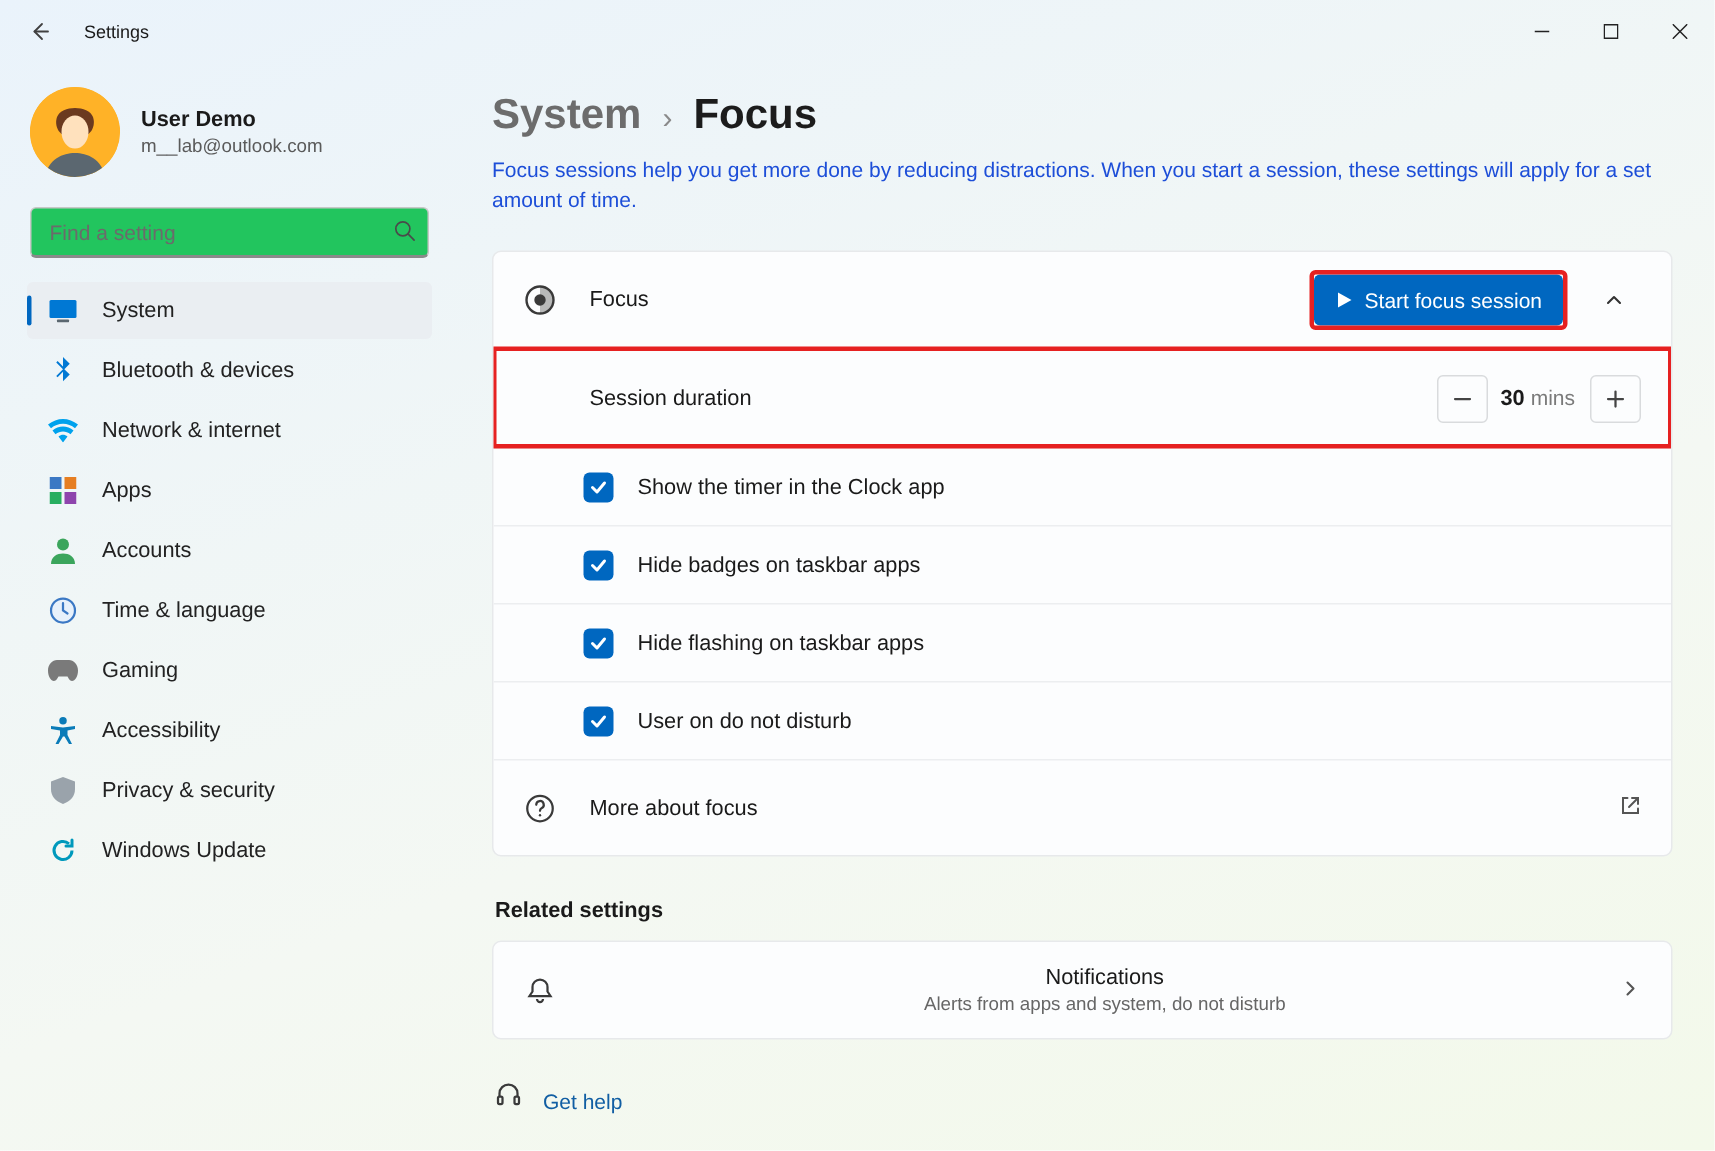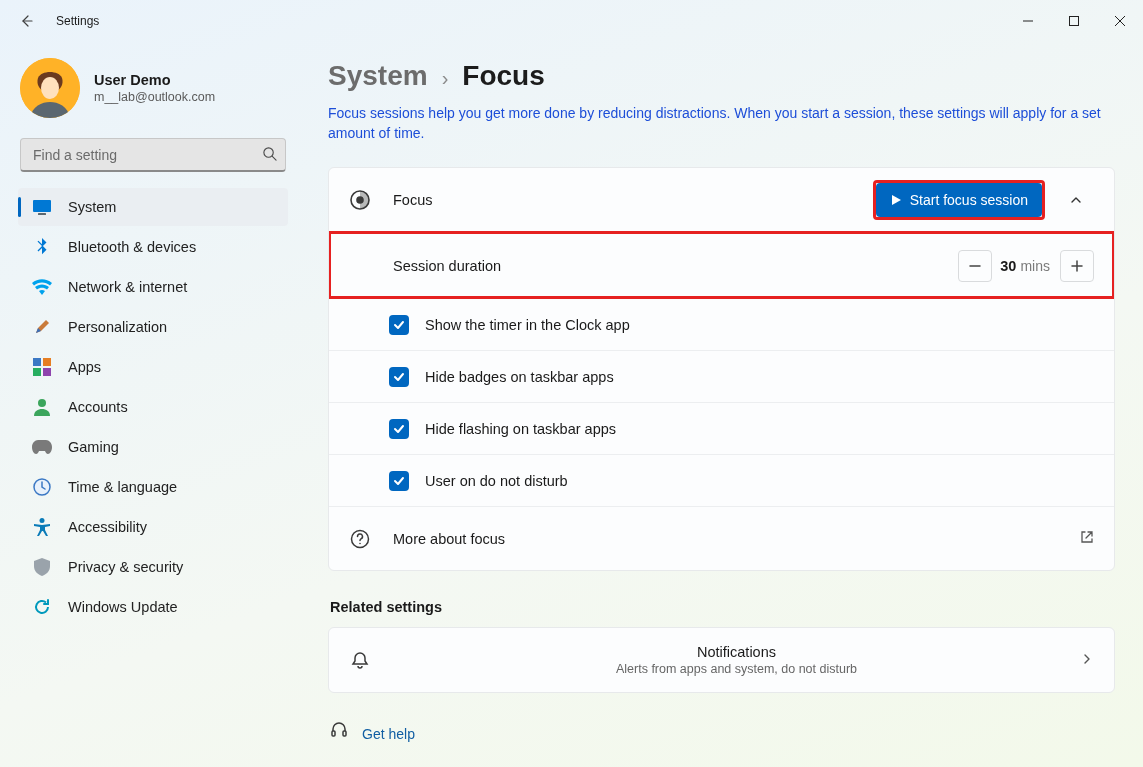--- a/index.html
+++ b/index.html
@@ -17,21 +17,21 @@
   
   .layout { display:flex; height:calc(100% - 42px);}
   
   
   .sidebar { width:300px; padding:10px 12px 0 18px; display:flex; flex-direction:column; }
   .profile { display:flex; align-items:center; gap:14px; padding:6px 4px 14px 2px;}
   .avatar { width:60px; height:60px; border-radius:50%; background:#ffb227; display:flex; align-items:center; justify-content:center; overflow:hidden;}
   .profile-name { font-weight:600; font-size:14.5px;}
   .profile-email { font-size:12.5px; color:#5a5a5a; margin-top:2px;}
   
-  .search { display:flex; align-items:center; height:34px; border:1px solid #c7c7c7; border-bottom:2px solid #8a8a8a; border-radius:4px; background:#e5e5e5; padding:0 8px 0 10px; margin:6px 2px 16px 2px;}
+  .search { display:flex; align-items:center; height:34px; border:1px solid #c7c7c7; border-bottom:2px solid #8a8a8a; border-radius:4px; background:#22c55e; padding:0 8px 0 10px; margin:6px 2px 16px 2px;}
   .search input { border:none; outline:none; flex:1; background:transparent; font-size:14px; color:#333;}
   .search input::placeholder{ color:#6b6b6b;}
   .search .s-icon{ color:#4a4a4a;}
   
   .nav { display:flex; flex-direction:column; gap:2px;}
   .nav-item { display:flex; align-items:center; gap:16px; height:38px; padding:0 10px 0 14px; border-radius:4px; cursor:pointer; position:relative; color:#222;}
   .nav-item.selected{ background:#eaeef2;}
   .nav-item.selected::before{ content:""; position:absolute; left:0; top:9px; bottom:9px; width:3px; border-radius:2px; background:#0067c0;}
   .nav-ico { width:20px; height:20px; display:flex; align-items:center; justify-content:center; font-size:16px;}
   .nav-label{ font-size:14.5px;}
@@ -160,62 +160,53 @@
         <span class="nav-ico">
             <svg width="20" height="16" viewBox="0 0 20 16" fill="#00a2ed">
               <path d="M10 16l-3-4c2-1.5 4-1.5 6 0l-3 4zM3 8c4-3.5 10-3.5 14 0l-2 2.5c-3-2.5-7-2.5-10 0L3 8zM0 4c6-5 14-5 20 0l-2 2.5C13.5 2.5 6.5 2.5 2 6.5L0 4z"></path>
             </svg>
           </span>
         <span class="nav-label">Network &amp; internet</span>
       </div>
       <div class="nav-item">
         <span class="nav-ico">
             <svg width="18" height="18" viewBox="0 0 18 18">
-              <path d="M3 15l2-5 8-8 3 3-8 8-5 2z" fill="#c97b3a"></path>
-              <path d="M3 15l2-5 3 3-5 2z" fill="#3f6fb5"></path>
-            </svg>
-          </span>
-        <span class="nav-label">Personalization</span>
-      </div>
-      <div class="nav-item">
-        <span class="nav-ico">
-            <svg width="18" height="18" viewBox="0 0 18 18">
               <rect x="0" y="0" width="8" height="8" fill="#3b78c4"></rect>
               <rect x="10" y="0" width="8" height="8" fill="#e67e22"></rect>
               <rect x="0" y="10" width="8" height="8" fill="#27ae60"></rect>
               <rect x="10" y="10" width="8" height="8" fill="#8e44ad"></rect>
             </svg>
           </span>
         <span class="nav-label">Apps</span>
       </div>
       <div class="nav-item">
         <span class="nav-ico">
             <svg width="16" height="18" viewBox="0 0 16 18" fill="#3ba55c">
               <circle cx="8" cy="5" r="4"></circle>
               <path d="M0 18c0-5 4-7 8-7s8 2 8 7z"></path>
             </svg>
           </span>
         <span class="nav-label">Accounts</span>
       </div>
       <div class="nav-item">
         <span class="nav-ico">
-            <svg width="20" height="14" viewBox="0 0 20 14" fill="#7a7a7a">
-              <path d="M6 0h8c3 0 6 3 6 7s-2 7-4 7c-1.5 0-2.5-2-3-3H7c-.5 1-1.5 3-3 3-2 0-4-3-4-7s3-7 6-7z"></path>
-            </svg>
-          </span>
-        <span class="nav-label">Gaming</span>
-      </div>
-      <div class="nav-item">
-        <span class="nav-ico">
             <svg width="18" height="18" viewBox="0 0 18 18">
               <circle cx="9" cy="9" r="8" fill="#e8f1fb" stroke="#3b78c4" stroke-width="1.5"></circle>
               <path d="M9 4v5l3 2" stroke="#3b78c4" stroke-width="1.5" fill="none" stroke-linecap="round"></path>
             </svg>
           </span>
         <span class="nav-label">Time &amp; language</span>
+      </div>
+      <div class="nav-item">
+        <span class="nav-ico">
+            <svg width="20" height="14" viewBox="0 0 20 14" fill="#7a7a7a">
+              <path d="M6 0h8c3 0 6 3 6 7s-2 7-4 7c-1.5 0-2.5-2-3-3H7c-.5 1-1.5 3-3 3-2 0-4-3-4-7s3-7 6-7z"></path>
+            </svg>
+          </span>
+        <span class="nav-label">Gaming</span>
       </div>
       <div class="nav-item">
         <span class="nav-ico">
             <svg width="16" height="18" viewBox="0 0 16 18" fill="#0a7bb8">
               <circle cx="8" cy="2.5" r="2.5"></circle>
               <path d="M0 6l8 1 8-1v2l-5 1v3l3 6h-2l-3-5-1 0-3 5H3l3-6V9L0 8z"></path>
             </svg>
           </span>
         <span class="nav-label">Accessibility</span>
       </div>

